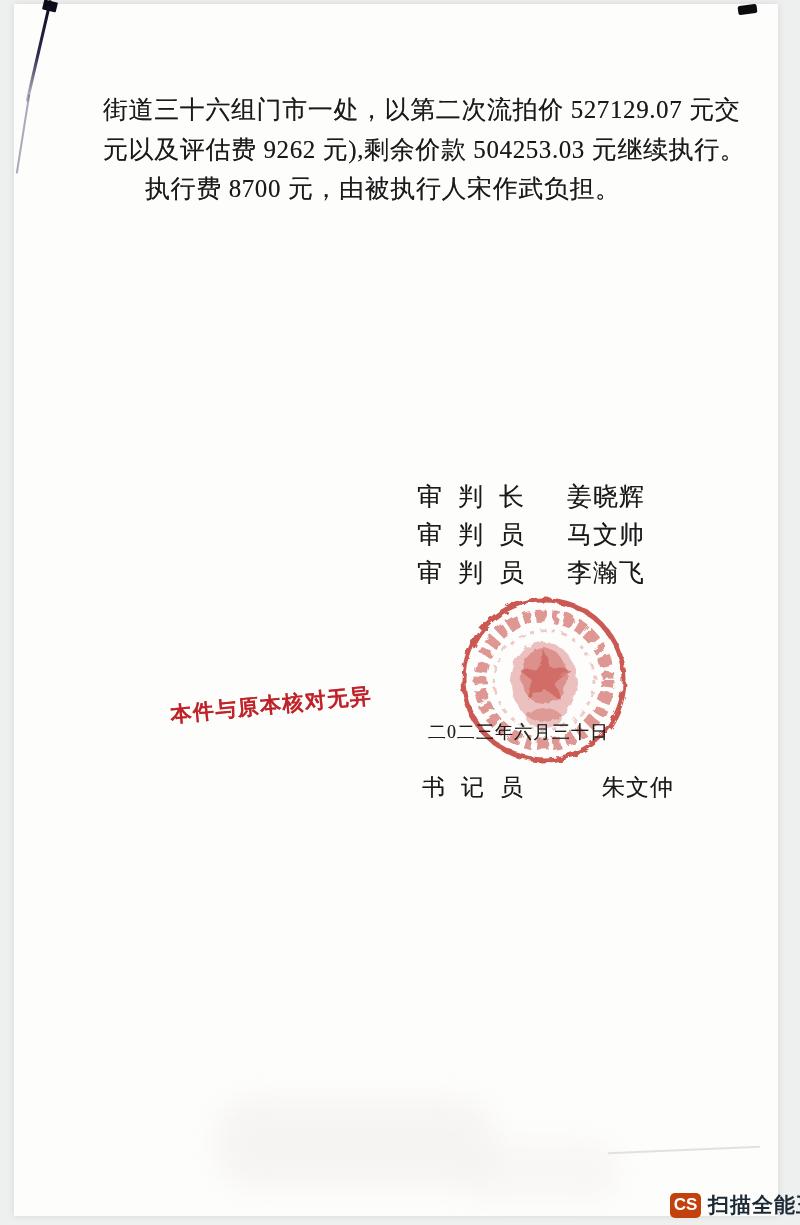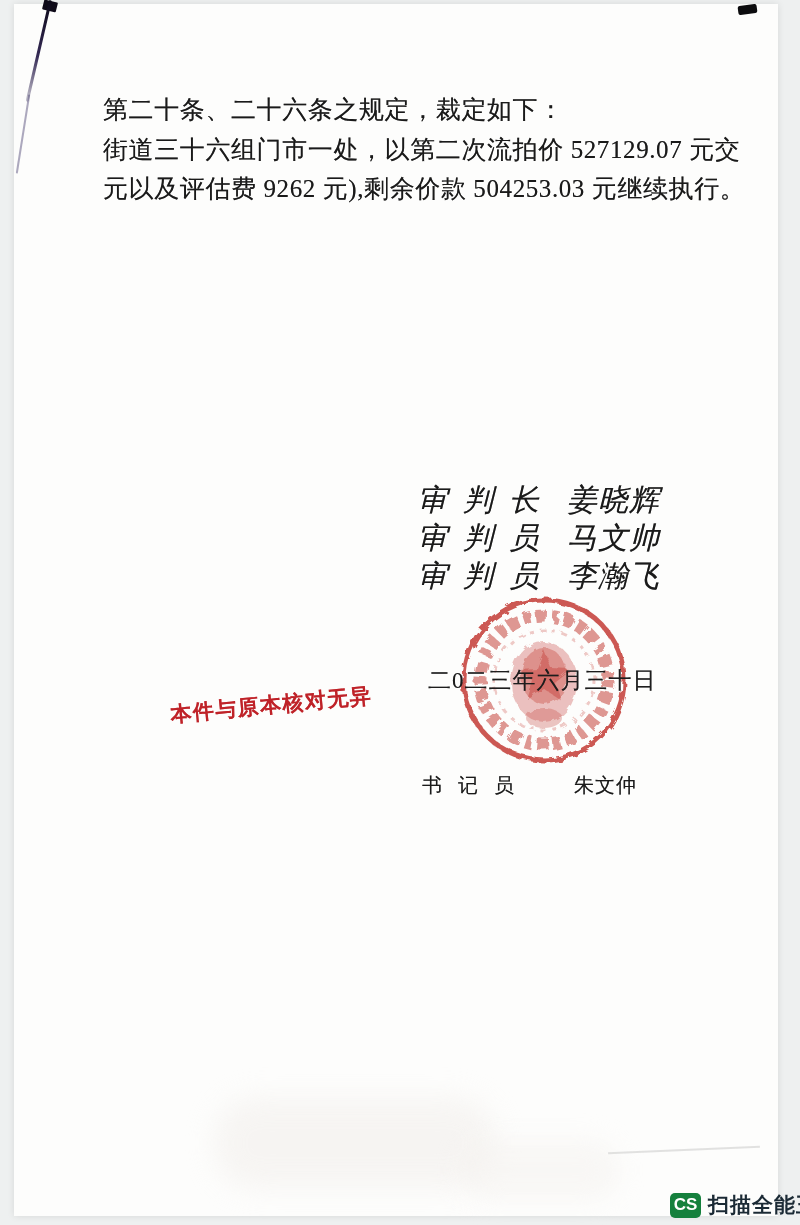--- a/index.html
+++ b/index.html
@@ -47,53 +47,53 @@
   .body-text {
     position:absolute; left:103px; top:90px; width:622px;
     font-size:25px; line-height:39.6px; color:#1a1a1a;
     letter-spacing:0.6px;
     text-shadow:0 0 0.5px rgba(20,20,20,0.55);
   }
   .body-line { white-space:nowrap; }
   .indent { padding-left:42px; }
   
   .sig-block { position:absolute; left:417px; top:480px; color:#1a1a1a; }
-  .sig-row { display:flex; align-items:baseline; height:38.2px; font-size:30px;
-             text-shadow:0 0 0.5px rgba(20,20,20,0.5);font-style:italic; }
+  .sig-row { display:flex; align-items:baseline; height:38.2px; font-size:25px;
+             text-shadow:0 0 0.5px rgba(20,20,20,0.5); }
   .sig-role { letter-spacing:16px; width:150px; white-space:nowrap; }
   .sig-name { letter-spacing:1px; white-space:nowrap; }
   
   .seal { position:absolute; left:456px; top:592px; z-index:1; }
   
   .date-line {
-    position:absolute; left:428px; top:665px; z-index:5;
-    font-size:23px; letter-spacing:1px; color:#1d1d1d; white-space:nowrap;
+    position:absolute; left:428px; top:720px; z-index:5;
+    font-size:18px; letter-spacing:1px; color:#1d1d1d; white-space:nowrap;
     text-shadow:0 0 0.5px rgba(20,20,20,0.5);
   }
   .clerk-row { position:absolute; left:422px; top:772px; display:flex; align-items:baseline;
-               font-size:20px; color:#1a1a1a; z-index:5;
+               font-size:23px; color:#1a1a1a; z-index:5;
                text-shadow:0 0 0.5px rgba(20,20,20,0.5); }
   .clerk-role { letter-spacing:16px; width:152px; white-space:nowrap; }
-  .clerk-name { letter-spacing:1px; white-space:nowrap; }
+  .clerk-name { letter-spacing:1px; white-space:nowrap;margin-left:28px; }
   
   .verify-stamp {
     position:absolute; left:170px; top:691px; z-index:4;
     font-family:"Liberation Sans","DejaVu Sans",sans-serif;
     font-weight:bold; font-size:21px; letter-spacing:1.5px;
     color:#bf2228; transform:rotate(-5.5deg); white-space:nowrap;
     text-shadow:0 0 0.6px rgba(191,34,40,0.6);
   }
   
   .watermark {
     position:absolute; left:670px; top:1191px; z-index:10;
     display:flex; align-items:center;
     font-family:"Liberation Sans","DejaVu Sans",sans-serif;
   }
   .wm-badge {
-    width:31px; height:25px; border-radius:5px; background:#15803d;
+    width:31px; height:25px; border-radius:5px; background:#c2410c;
     color:#ffffff; font-weight:bold; font-size:17px;
     display:flex; align-items:center; justify-content:center; flex:0 0 auto;
   }
   .wm-text {
     margin-left:7px; font-size:21px; font-weight:bold; color:#1b2a35;
     letter-spacing:1px; white-space:nowrap;
   }
 </style>
 </head>
 <body>
@@ -102,23 +102,23 @@
 
 <div class="artifact-topleft-wedge"></div>
 <div class="artifact-topleft-line"></div>
 <div class="artifact-topleft-tail"></div>
 <div class="artifact-topright"></div>
 <div class="smudge-a"></div>
 <div class="smudge-b"></div>
 <div class="artifact-scratch"></div>
 
 <div class="body-text">
-  <div class="body-line">第二十条、二十六条之规定，裁定如下：</div>
   <div class="body-line">街道三十六组门市一处，以第二次流拍价 527129.07 元交</div>
   <div class="body-line">元以及评估费 9262 元),剩余价款 504253.03 元继续执行。</div>
+  <div class="body-line indent">执行费 8700 元，由被执行人宋作武负担。</div>
 </div>
 
 <div class="sig-block">
   <div class="sig-row">
     <span class="sig-role">审判长</span>
     <span class="sig-name">姜晓辉</span>
   </div>
   <div class="sig-row">
     <span class="sig-role">审判员</span>
     <span class="sig-name">马文帅</span>

